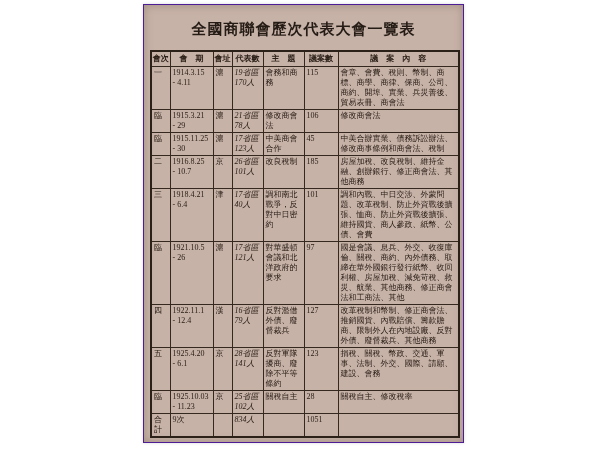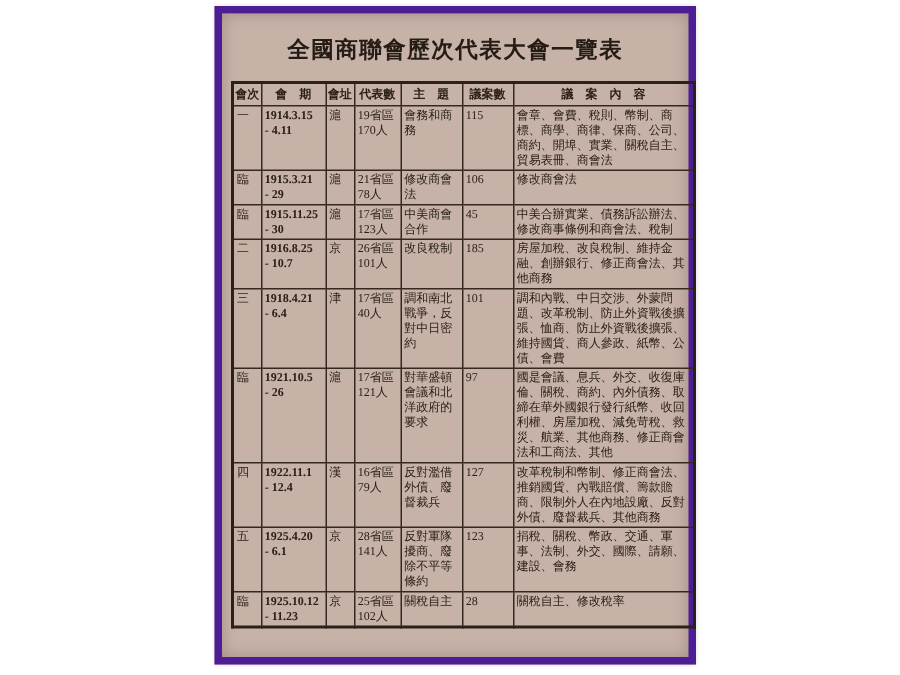--- a/index.html
+++ b/index.html
@@ -5,21 +5,21 @@
   html,body{margin:0;padding:0;}
   body{
     width:600px;height:450px;position:relative;overflow:hidden;
     background:#ffffff;
     font-family:"Liberation Serif","DejaVu Serif",serif;
   }
   .page{
     position:absolute;left:143px;top:4px;width:321px;height:439px;
     background:#c7b2a8;
     box-shadow:inset 0 0 10px rgba(94,72,60,.35), 0 0 3px rgba(0,0,0,.15);
-    border:5px solid #4c1d95;
+    border:1px solid #4c1d95;
     box-sizing:border-box;
   }
   .title{
     margin-top:15px;text-align:center;
     font-size:15px;font-weight:bold;color:#251c15;
     letter-spacing:1px;white-space:nowrap;
   }
   table.congress{
     position:absolute;left:6px;top:45px;width:308px;
     border-collapse:collapse;table-layout:fixed;
@@ -27,22 +27,22 @@
   }
   table.congress th, table.congress td{
     border:1px solid #35291f;
     color:#2b2017;
     font-size:8px;line-height:1.25;
     padding:1px 2px;vertical-align:top;text-align:left;
     overflow:hidden;
   }
   table.congress{border:2px solid #2c2118;}
   th{font-weight:bold;text-align:center !important;vertical-align:middle !important;padding:2px 0 !important;white-space:nowrap;}
-  td.date{white-space:pre-line;font-size:7px;padding:1px 1px;font-weight:bold;}
-  td.reps{white-space:pre-line;padding:1px 1px;}
+  td.date{white-space:pre-line;font-size:7px;padding:1px 1px;}
+  td.reps{white-space:pre-line;padding:1px 1px;font-style:italic;}
   td.count{text-align:center;vertical-align:top;}
   td.session{text-align:center;padding:1px 0;}
   td.venue{text-align:center;padding:1px 0;}
 </style>
 </head>
 <body>
 
 <div class="page">
   <div class="title">全國商聯會歷次代表大會一覽表</div>
   <table class="congress">
@@ -69,21 +69,21 @@
     <tbody>
       <tr>
         <td class="session">一</td>
         <td class="date">1914.3.15
 - 4.11</td>
         <td class="venue">滬</td>
         <td class="reps">19省區
 170人</td>
         <td>會務和商務</td>
         <td class="count">115</td>
-        <td>會章、會費、稅則、幣制、商標、商學、商律、保商、公司、商約、開埠、實業、關稅自主、貿易表冊、商會法</td>
+        <td>會章、會費、稅則、幣制、商標、商學、商律、保商、公司、商約、開埠、實業、兵災善後、貿易表冊、商會法</td>
       </tr>
       <tr>
         <td class="session">臨</td>
         <td class="date">1915.3.21
 - 29</td>
         <td class="venue">滬</td>
         <td class="reps">21省區
 78人</td>
         <td>修改商會法</td>
         <td class="count">106</td>
@@ -150,24 +150,33 @@
 - 6.1</td>
         <td class="venue">京</td>
         <td class="reps">28省區
 141人</td>
         <td>反對軍隊擾商、廢除不平等條約</td>
         <td class="count">123</td>
         <td>捐稅、關稅、幣政、交通、軍事、法制、外交、國際、請願、建設、會務</td>
       </tr>
       <tr>
         <td class="session">臨</td>
-        <td class="date">1925.10.12
+        <td class="date">1925.10.03
 - 11.23</td>
         <td class="venue">京</td>
         <td class="reps">25省區
 102人</td>
         <td>關稅自主</td>
         <td class="count">28</td>
         <td>關稅自主、修改稅率</td>
       </tr>
+      <tr>
+        <td class="session">合計</td>
+        <td class="date">9次</td>
+        <td class="venue"></td>
+        <td class="reps">834人</td>
+        <td></td>
+        <td class="count">1051</td>
+        <td></td>
+      </tr>
     </tbody>
   </table>
 </div>
 
 </body></html>

